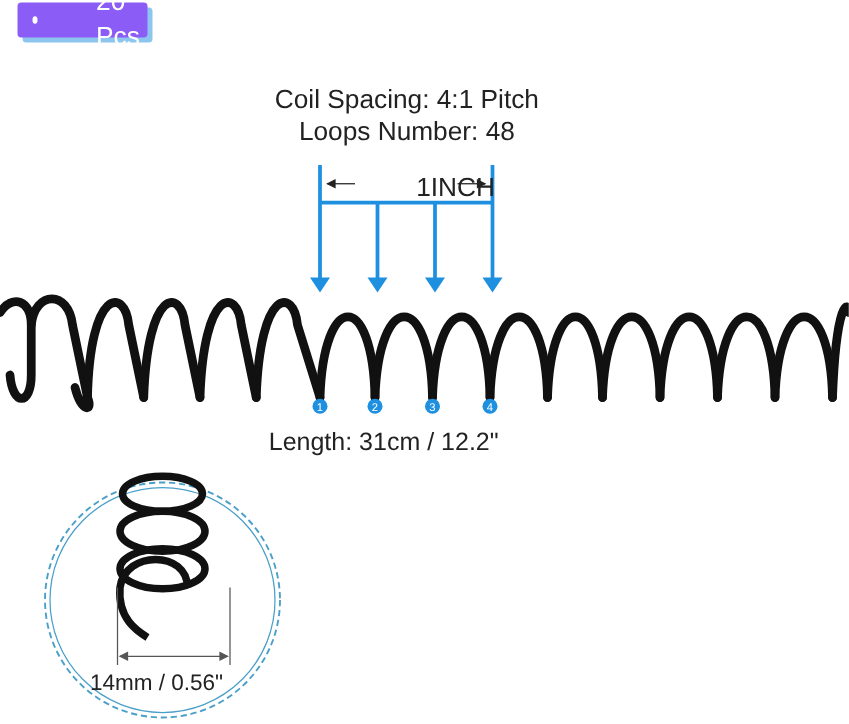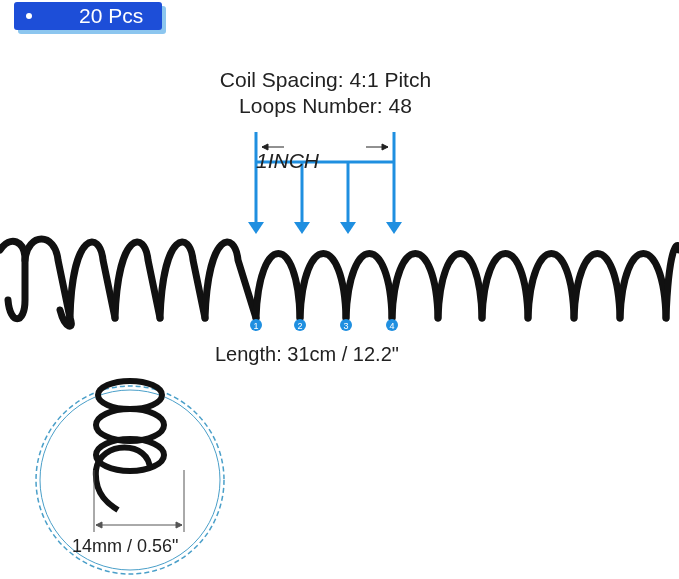--- a/index.html
+++ b/index.html
@@ -1,22 +1,22 @@
 <!DOCTYPE html>
 <html><head>
 <meta charset="utf-8">
 <style>
   html,body{margin:0;padding:0;background:#fff;}
   body{width:679px;height:579px;position:relative;overflow:hidden;font-family:"Liberation Sans",sans-serif;color:#222;}
-  .badge{position:absolute;left:14px;top:2px;width:148px;height:28px;background:#1d4ed8;border-radius:3px;box-shadow:4px 4px 0 #8cc6ef;color:#fff;font-size:21px;line-height:28px;display:flex;align-items:center;gap:37px;}
+  .badge{position:absolute;left:14px;top:2px;width:104px;height:28px;background:#8b5cf6;border-radius:3px;box-shadow:4px 4px 0 #8cc6ef;color:#fff;font-size:21px;line-height:28px;display:flex;align-items:center;gap:37px;}
   .badge .dot{width:6px;height:6px;border-radius:50%;background:#fff;margin:0 10px 0 12px;}
   .title{position:absolute;left:0;width:679px;text-align:center;font-size:21px;color:#222;}
   .t1{top:68px;left:-14px;}
   .t2{top:94px;left:-14px;}
-  .inch{position:absolute;left:256px;top:146px;width:140px;height:30px;font-size:21px;text-align:left;line-height:30px;font-style:italic;}
+  .inch{position:absolute;left:256px;top:136px;width:140px;height:30px;font-size:21px;text-align:right;line-height:30px;}
   .length{position:absolute;left:215px;top:343px;font-size:20px;}
   .dim{position:absolute;left:72px;top:536px;font-size:18px;}
   svg{position:absolute;left:0;top:0;}
 </style>
 </head>
 <body>
 
 <div class="badge">
   <span class="dot"></span>
   <span>20 Pcs</span>

